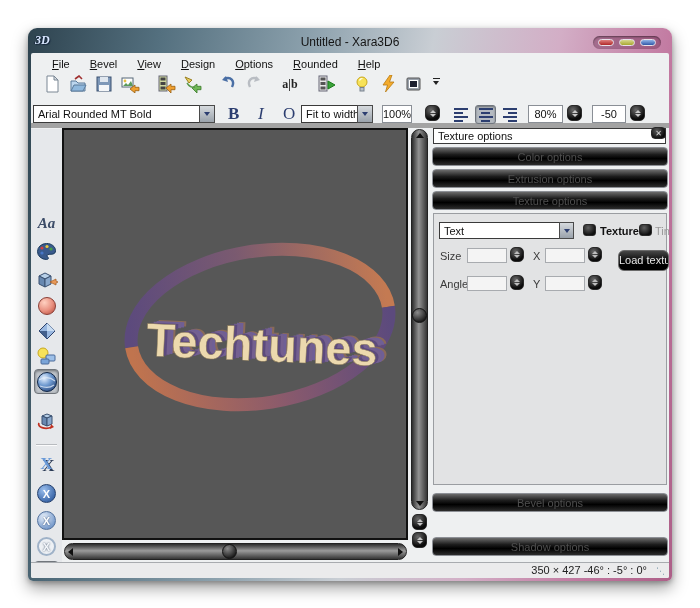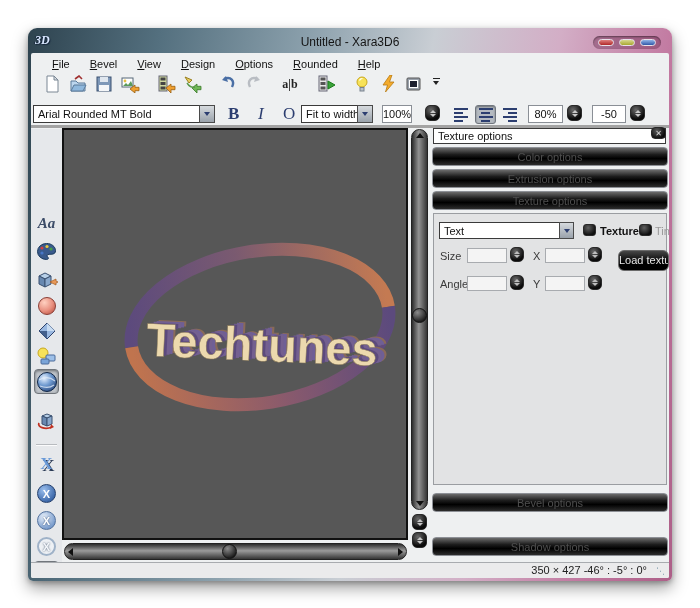--- a/index.html
+++ b/index.html
@@ -29,21 +29,21 @@
 
   
   .toolbar1{ position:absolute; left:0; top:21px; width:100%; height:27px; display:flex; align-items:flex-start; padding-left:10px; }
   .tb-icon{ width:22px; height:20px; display:flex; align-items:center; justify-content:center; margin-right:4px; }
   .sep{ width:10px; }
   .caret-btn{ width:10px; height:14px; display:flex; flex-direction:column; align-items:center; justify-content:center; margin-left:2px;}
   .caret-btn .bar{ width:7px; height:1px; background:#222; margin-bottom:2px;}
   .tri-dn{ width:0; height:0; border-left:4px solid transparent; border-right:4px solid transparent; border-top:4px solid #222; }
 
   
-  .toolbar2{ position:absolute; left:0; top:48px; width:100%; height:27px; border-bottom:3px solid #a3a3a3; }
+  .toolbar2{ position:absolute; left:0; top:48px; width:100%; height:27px; border-bottom:5px solid #a3a3a3; }
   .combo-field{ position:absolute; height:18px; background:#fff; border:1px solid #3a3a3a; font-size:11px; color:#111; padding:2px 0 0 4px; overflow:hidden; white-space:nowrap; }
   .combo-btn{ position:absolute; width:16px; height:18px; background:linear-gradient(#d6dade,#9aa2ab); border:1px solid #4a4a4a; display:flex; align-items:center; justify-content:center; }
   .combo-btn .tri-dn{ border-top-color:#2c3e70; border-left-width:3px; border-right-width:3px; border-top-width:4px; }
   .style-letter{ position:absolute; top:3px; font-family:"Liberation Serif",serif; font-size:17px; color:#2c3e70; }
   .num-field{ position:absolute; height:18px; background:#fff; border:1px solid #8a8f96; font-size:11px; color:#111; text-align:center; padding-top:2px; }
   .ball-btn{ position:absolute; width:15px; height:16px; border-radius:5px; border:1px solid #2a2a2a;
     background:radial-gradient(circle at 38% 28%, #6a6a6a, #090909 72%); display:flex; flex-direction:column; align-items:center; justify-content:center; gap:1px;}
   .ball-btn .u{ width:0;height:0;border-left:3px solid transparent;border-right:3px solid transparent;border-bottom:3px solid #c8c8c8;}
   .ball-btn .d{ width:0;height:0;border-left:3px solid transparent;border-right:3px solid transparent;border-top:3px solid #c8c8c8;}
   .align-btn{ position:absolute; width:21px; height:19px; display:flex; flex-direction:column; justify-content:center; gap:2px; padding:0 3px; border-radius:3px;}

